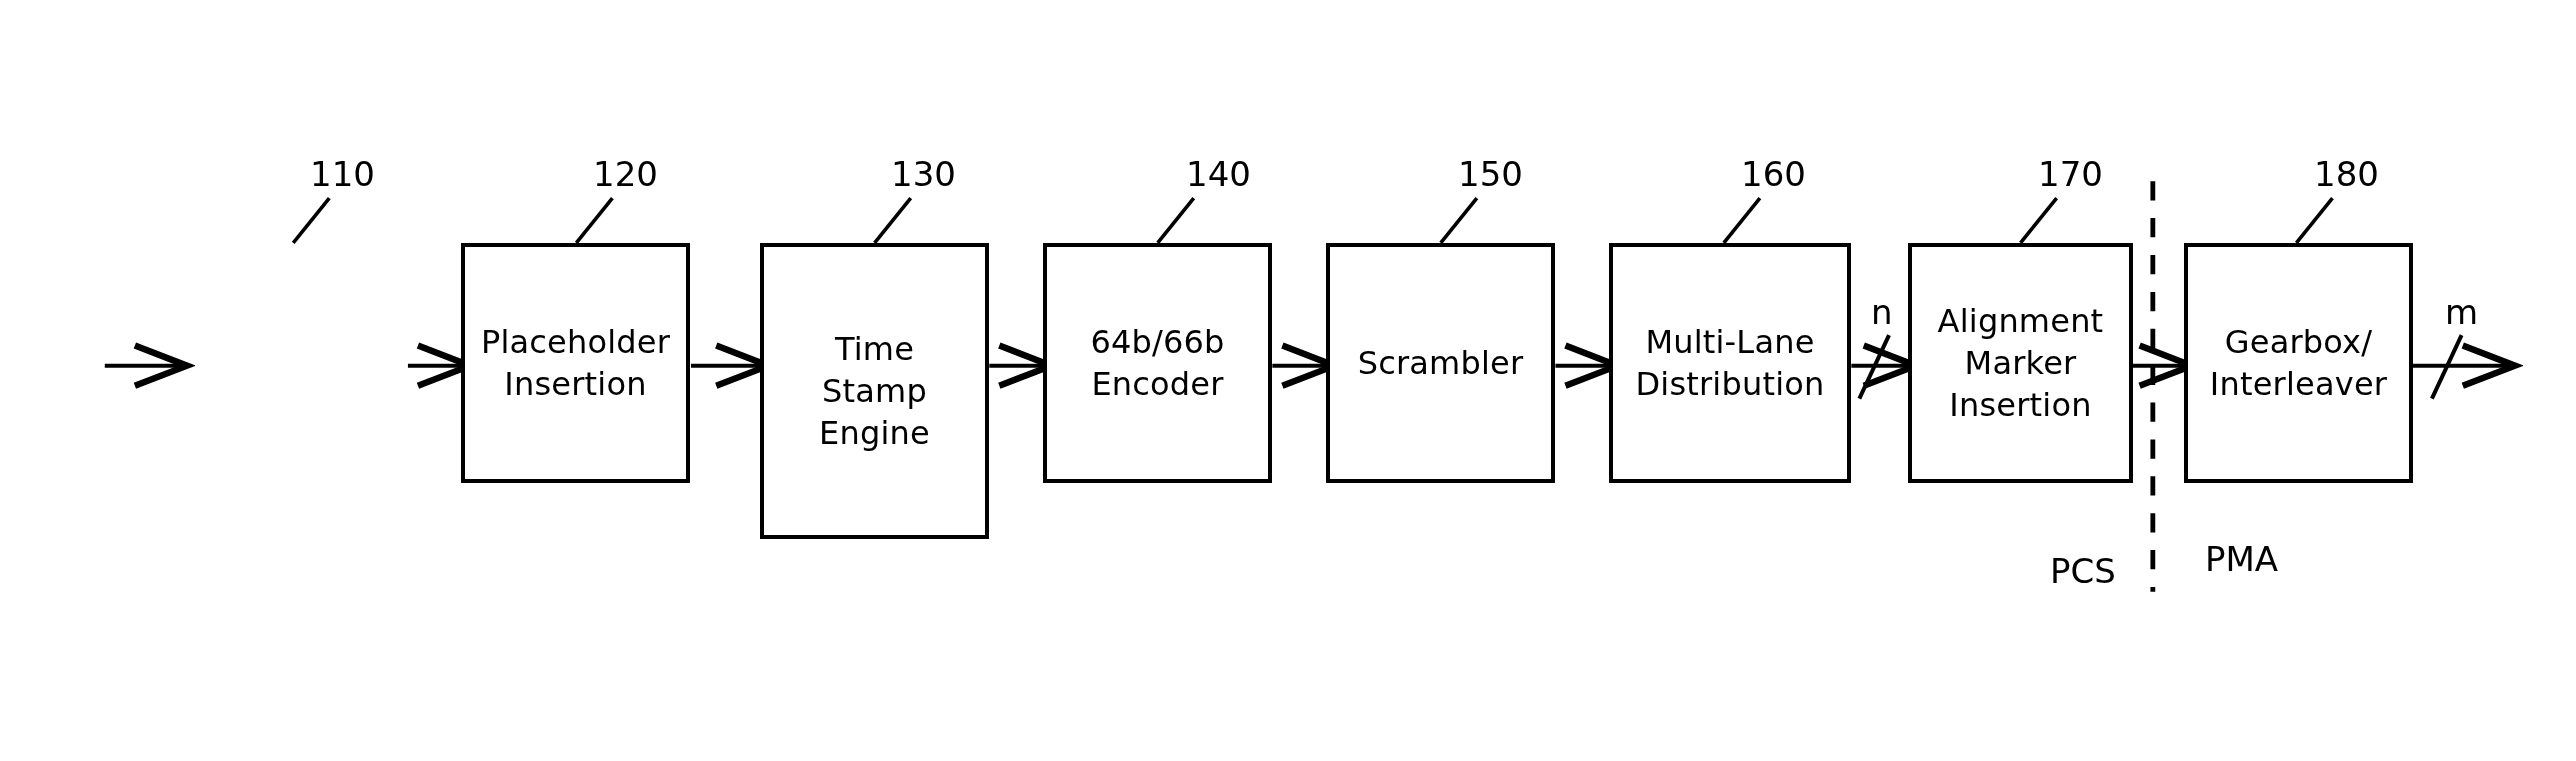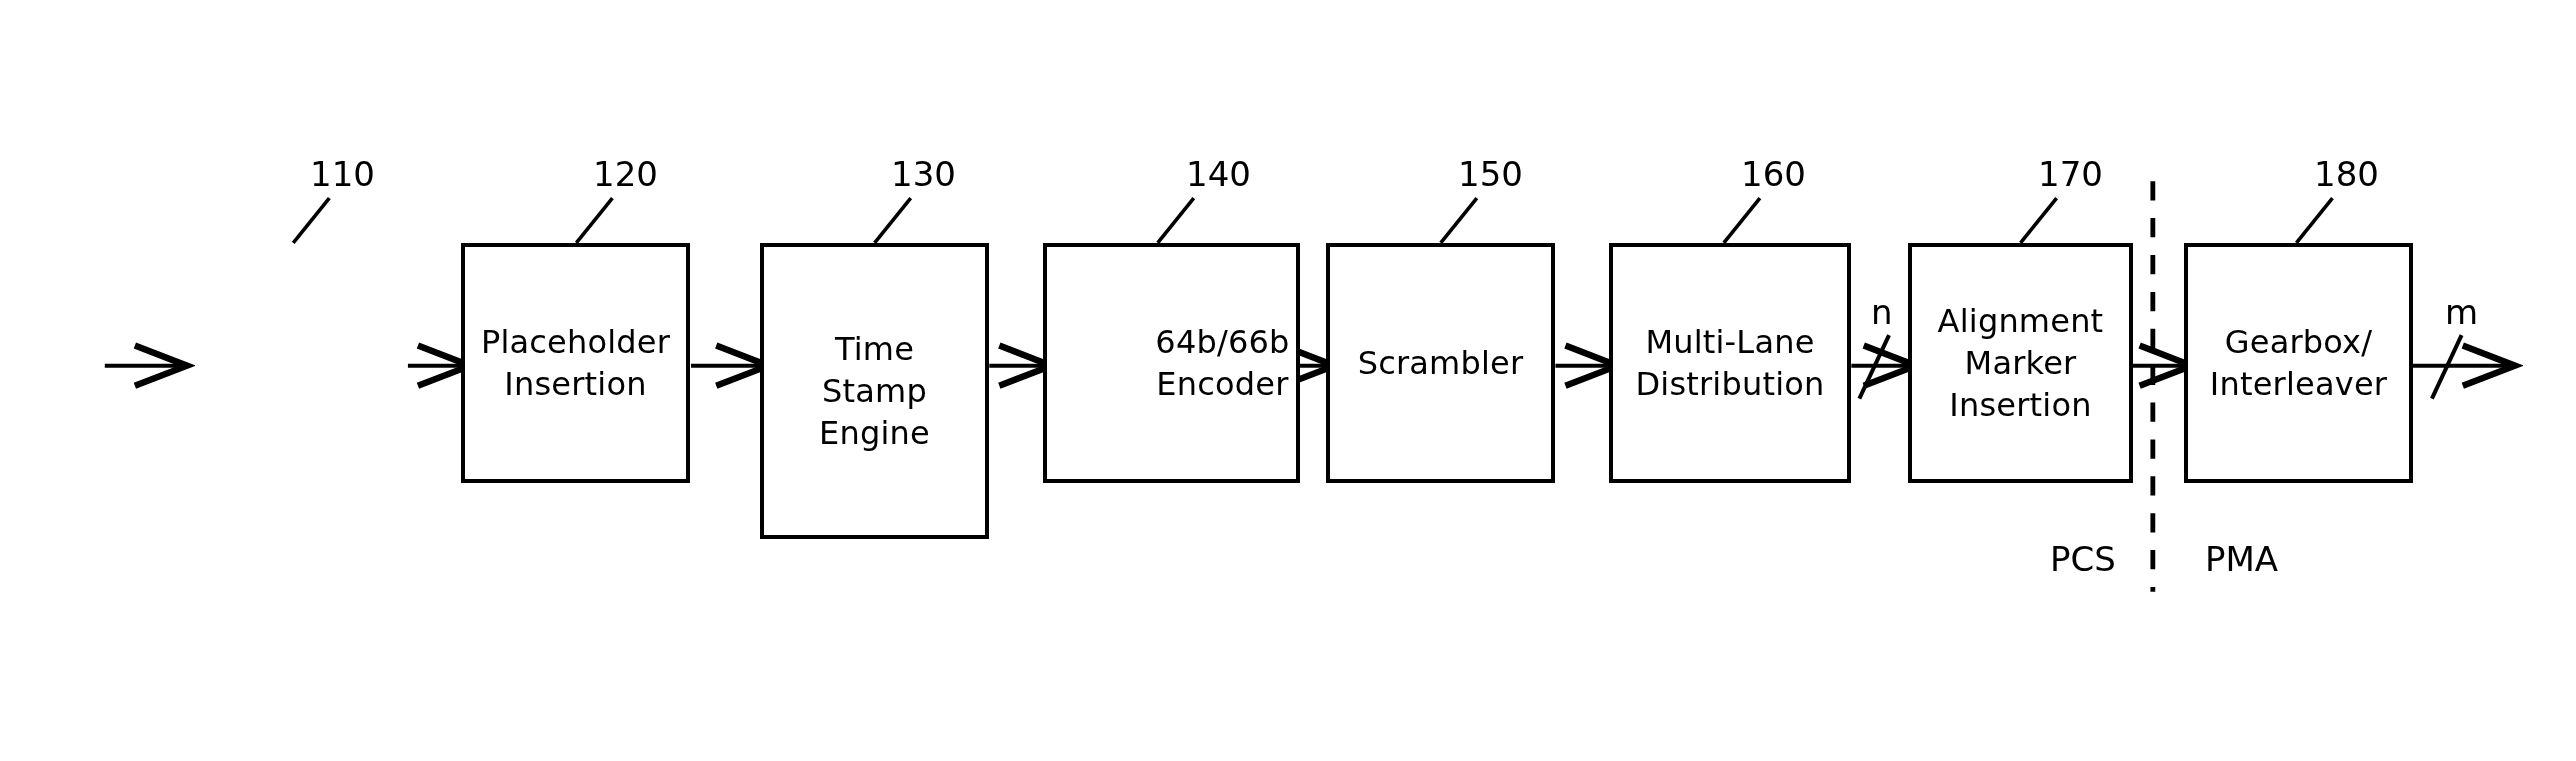--- a/index.html
+++ b/index.html
@@ -111,21 +111,21 @@
 
   <div class="block" style="left:461px; top:243px; width:229px; height:240px;">
     <span class="block-label">Placeholder
 Insertion</span>
   </div>
   <div class="block" style="left:760px; top:243px; width:229px; height:296px;">
     <span class="block-label">Time
 Stamp
 Engine</span>
   </div>
-  <div class="block" style="left:1043px; top:243px; width:257px; height:240px;justify-content:flex-end;">
+  <div class="block" style="left:1043px; top:243px; width:229px; height:240px;">
     <span class="block-label">64b/66b
 Encoder</span>
   </div>
   <div class="block" style="left:1326px; top:243px; width:229px; height:240px;">
     <span class="block-label">Scrambler</span>
   </div>
   <div class="block" style="left:1609px; top:243px; width:242px; height:240px;">
     <span class="block-label">Multi-Lane
 Distribution</span>
   </div>
@@ -144,17 +144,17 @@
   <div class="ref-num" style="left:891px; top:157px;">130</div>
   <div class="ref-num" style="left:1174px; top:157px;margin-left:12px;">140</div>
   <div class="ref-num" style="left:1458px; top:157px;">150</div>
   <div class="ref-num" style="left:1741px; top:157px;">160</div>
   <div class="ref-num" style="left:2038px; top:157px;">170</div>
   <div class="ref-num" style="left:2314px; top:157px;">180</div>
 
   <div class="bus-letter" style="left:1871px; top:295px;">n</div>
   <div class="bus-letter" style="left:2445px; top:295px;">m</div>
 
-  <div class="domain-label" style="left:2050px; top:542px;">PCS</div>
+  <div class="domain-label" style="left:2050px; top:554px;">PCS</div>
   <div class="domain-label" style="left:2205px; top:542px;">PMA</div>
 
 </div>
 
 
 </body></html>

